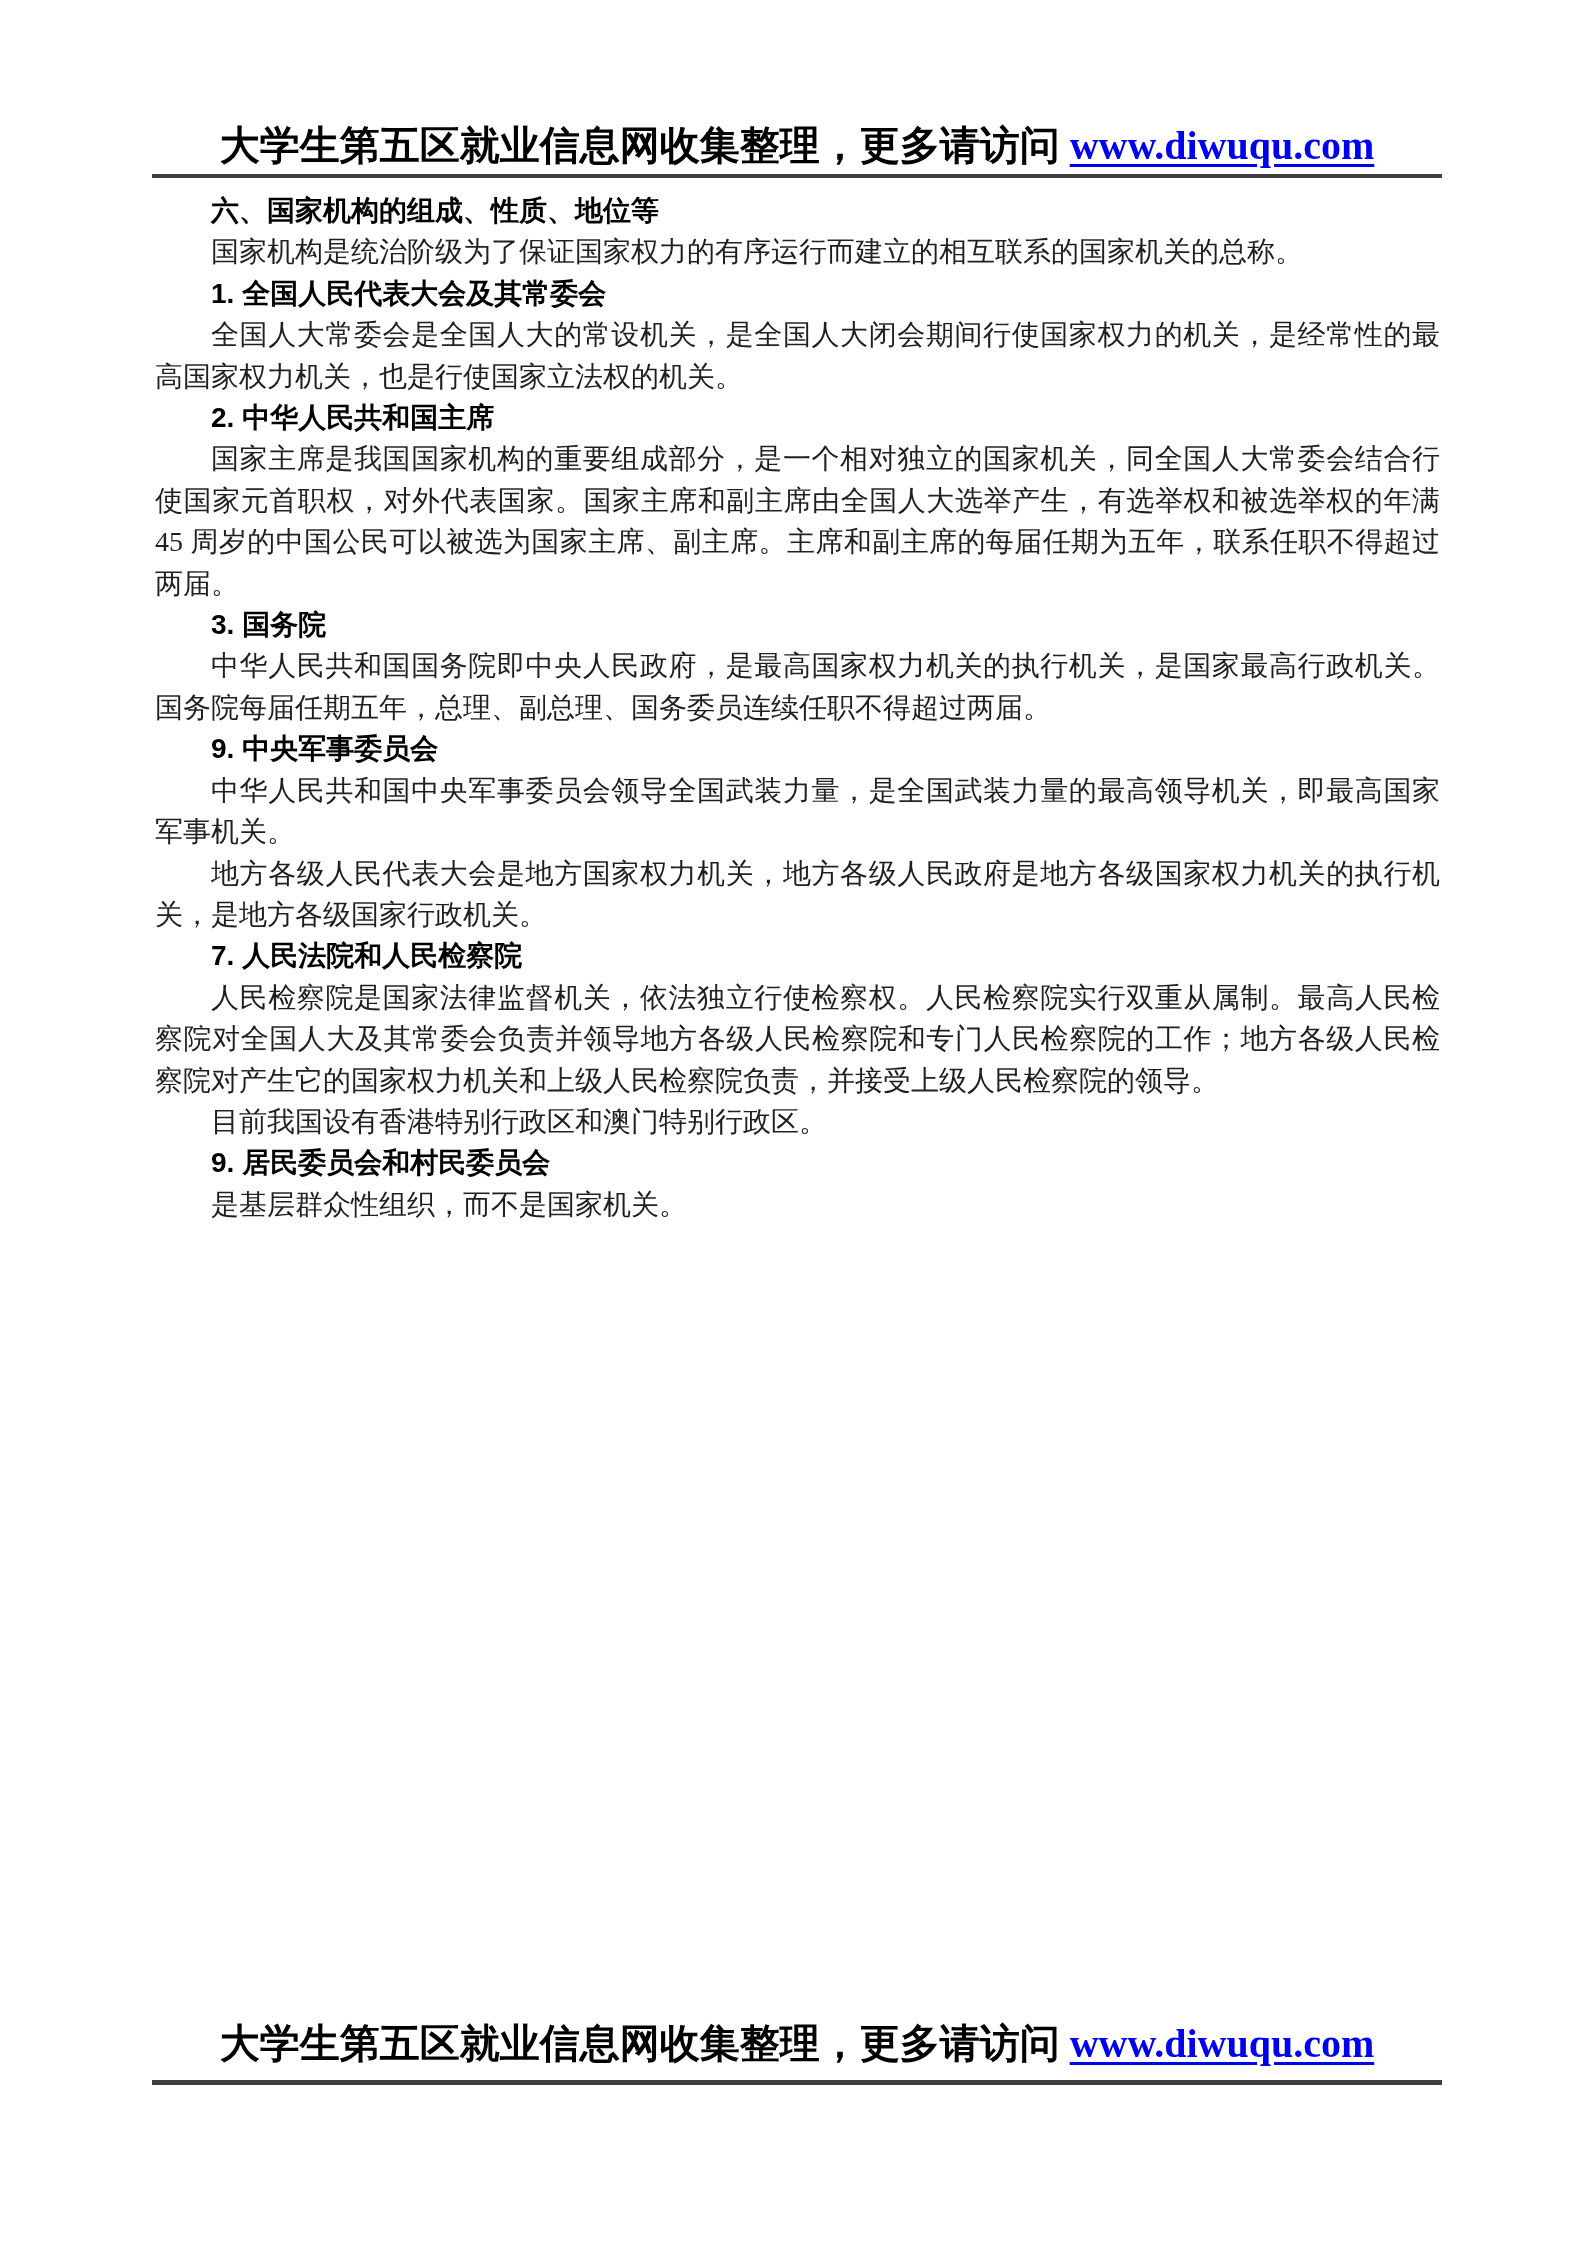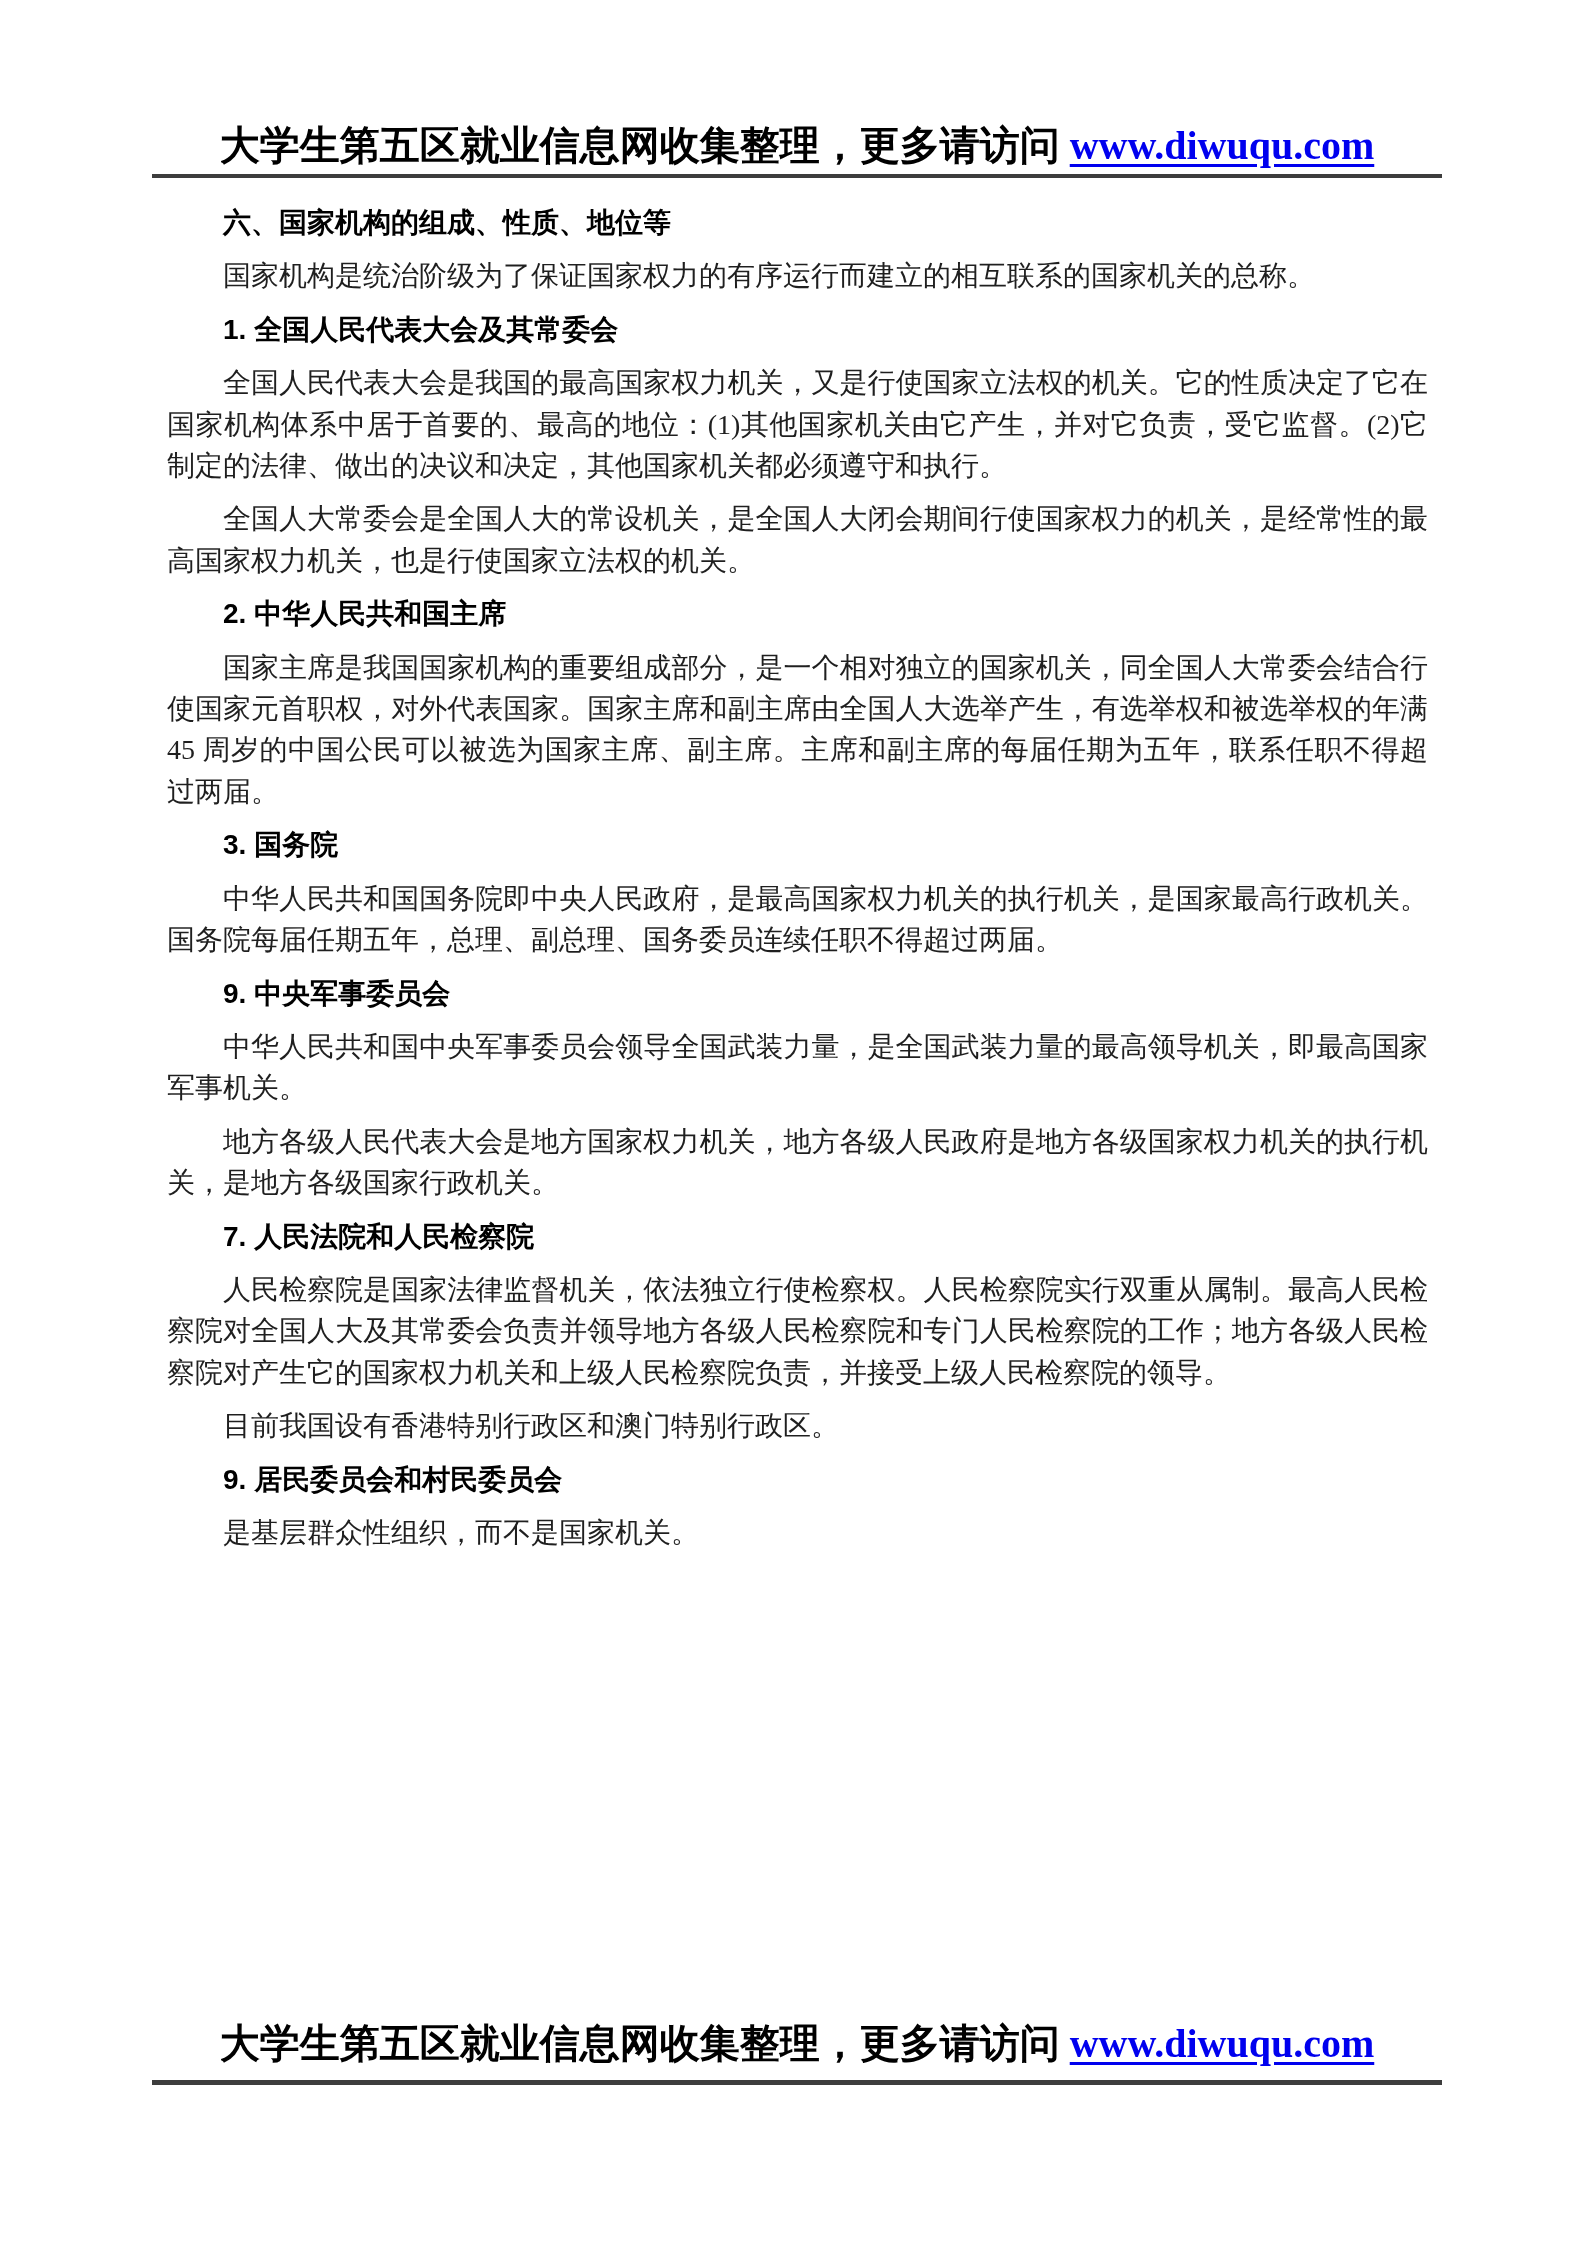--- a/index.html
+++ b/index.html
@@ -44,42 +44,41 @@
   .footer-banner { top: 2020px; }
   .footer-rule   { top: 2080px; height: 5px; }
   .content {
     position: absolute;
     top: 190px; left: 155px; width: 1285px;
     font-size: 28px;
     line-height: 41.4px;
     color: var(--text-body, #1f1f1f);
     text-align: justify;
   }
-  .content p { margin: 12px; text-indent: 2em; }
+  .content p { margin: 0; text-indent: 2em; }
   .content p.heading {
     font-family: "Liberation Sans", "DejaVu Sans", sans-serif;
     font-weight: bold;
     color: var(--text-strong, #000000);
   }
 </style>
 </head>
 <body>
 
 <div class="page">
 
   <div class="banner header-banner">
     <span>大学生第五区就业信息网收集整理，更多请访问 </span><a class="site-link">www.diwuqu.com</a>
   </div>
   <div class="rule header-rule"></div>
 
   <div class="content">
       <p class="heading">六、国家机构的组成、性质、地位等</p>
       <p class="para">国家机构是统治阶级为了保证国家权力的有序运行而建立的相互联系的国家机关的总称。</p>
       <p class="heading">1. 全国人民代表大会及其常委会</p>
-      <p class="para">全国人民代表大会是我国的最高国家权力机关，又是行使国家立法权的机关。它的性质决定了它在国家机构体系中居于首要的、最高的地位：(1)其他国家机关由它产生，并对它负责，受它监督。(2)它制定的法律、做出的决议和决定，其他国家机关都必须遵守和执行。</p>
       <p class="para">全国人大常委会是全国人大的常设机关，是全国人大闭会期间行使国家权力的机关，是经常性的最高国家权力机关，也是行使国家立法权的机关。</p>
       <p class="heading">2. 中华人民共和国主席</p>
       <p class="para">国家主席是我国国家机构的重要组成部分，是一个相对独立的国家机关，同全国人大常委会结合行使国家元首职权，对外代表国家。国家主席和副主席由全国人大选举产生，有选举权和被选举权的年满 45 周岁的中国公民可以被选为国家主席、副主席。主席和副主席的每届任期为五年，联系任职不得超过两届。</p>
       <p class="heading">3. 国务院</p>
       <p class="para">中华人民共和国国务院即中央人民政府，是最高国家权力机关的执行机关，是国家最高行政机关。国务院每届任期五年，总理、副总理、国务委员连续任职不得超过两届。</p>
       <p class="heading">9. 中央军事委员会</p>
       <p class="para">中华人民共和国中央军事委员会领导全国武装力量，是全国武装力量的最高领导机关，即最高国家军事机关。</p>
       <p class="para">地方各级人民代表大会是地方国家权力机关，地方各级人民政府是地方各级国家权力机关的执行机关，是地方各级国家行政机关。</p>
       <p class="heading">7. 人民法院和人民检察院</p>
       <p class="para">人民检察院是国家法律监督机关，依法独立行使检察权。人民检察院实行双重从属制。最高人民检察院对全国人大及其常委会负责并领导地方各级人民检察院和专门人民检察院的工作；地方各级人民检察院对产生它的国家权力机关和上级人民检察院负责，并接受上级人民检察院的领导。</p>

